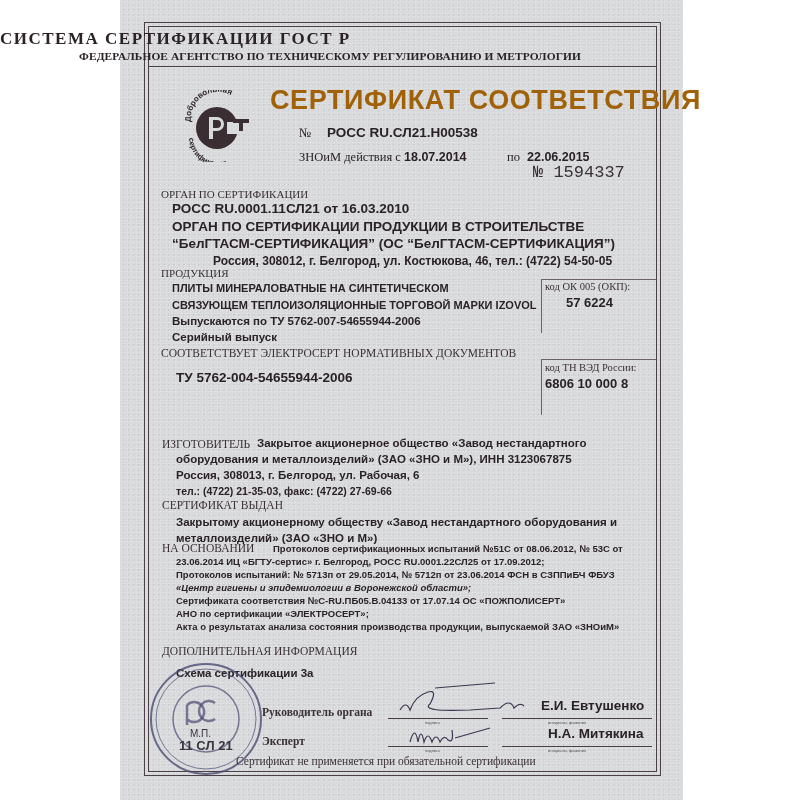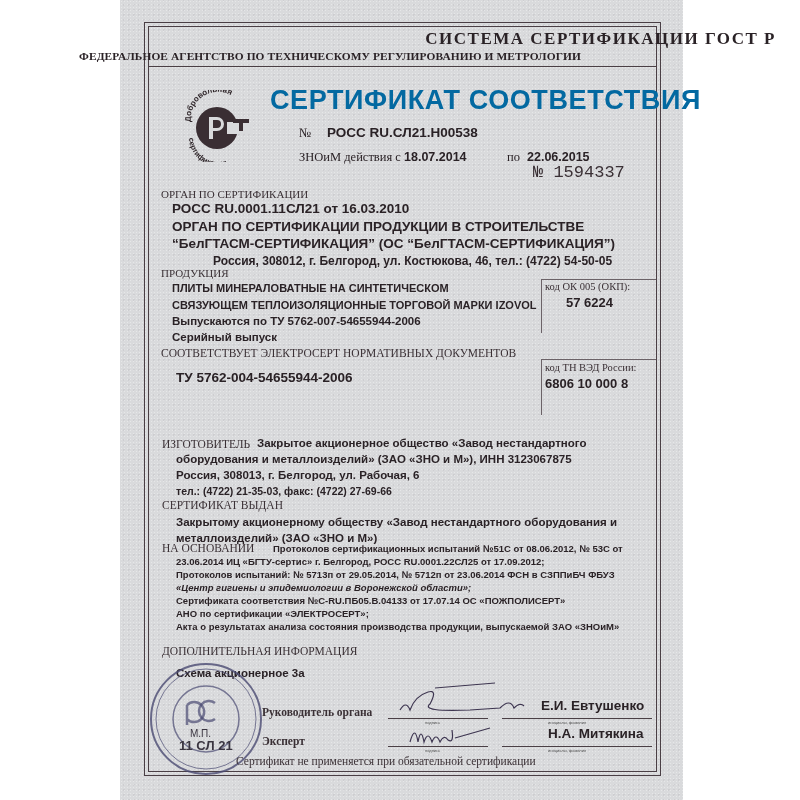--- a/index.html
+++ b/index.html
@@ -5,23 +5,23 @@
   html, body { margin:0; padding:0; }
   body { width:800px; height:800px; background:#ffffff; position:relative; overflow:hidden; font-family:"Liberation Sans", sans-serif; color:#2a2226; }
   .sheet { position:absolute; left:120px; top:0; width:563px; height:800px; background:#d9dadc;
     background-image: radial-gradient(rgba(255,255,255,0.35) 1px, transparent 1px), radial-gradient(rgba(120,120,130,0.12) 1px, transparent 1px);
     background-size: 3px 3px, 5px 5px; background-position:0 0, 1px 2px; }
   .frame-outer { position:absolute; left:144px; top:22px; width:517px; height:754px; border:1.5px solid #4a3f45; box-sizing:border-box; }
   .frame-inner { position:absolute; left:148px; top:26px; width:509px; height:746px; border:1px solid #4a3f45; box-sizing:border-box; }
   .hdr-sep { position:absolute; left:148px; top:66px; width:509px; border-top:1.5px solid #4a3f45; }
   .serif { font-family:"Liberation Serif", serif; }
   .abs { position:absolute; white-space:nowrap; }
-  .h-system { left:0; width:776px; text-align:right; top:29px; font-size:17px; font-weight:bold; letter-spacing:1.5px; }
+  .h-system { left:0; width:776px; text-align:left; top:29px; font-size:17px; font-weight:bold; letter-spacing:1.5px; }
   .h-agency { left:0; width:660px; text-align:center; top:50px; font-size:11.4px; font-weight:bold; letter-spacing:0.1px; }
-  .title { left:270px; top:85px; font-size:27px; font-weight:bold; letter-spacing:0.6px; color:#0369a1; }
+  .title { left:270px; top:85px; font-size:27px; font-weight:bold; letter-spacing:0.6px; color:#a16207; }
   .logo { position:absolute; left:183px; top:90px; width:70px; height:72px; }
   .lbl { font-family:"Liberation Serif", serif; font-size:11px; color:#3a3035; }
   .b { font-weight:bold; }
   .t12 { font-size:12px;padding-left:41px; }
   .t13 { font-size:13.5px; }
   .t11 { font-size:11.5px; }
   .codebox { position:absolute; border-left:1px solid #6b6267; border-top:1px solid #6b6267; }
   .sig-line { position:absolute; border-top:1px solid #4a3f45; }
   .stamp { position:absolute; left:147px; top:660px; width:118px; height:118px; }
   .sig { position:absolute; }
@@ -98,21 +98,21 @@
 <div class="abs lbl" style="left:162px;top:542px;font-size:11.5px;">НА ОСНОВАНИИ</div>
 <div class="abs b" style="left:273px;top:543px;font-size:9.5px;">Протоколов сертификационных испытаний №51С от 08.06.2012, № 53С от</div>
 <div class="abs b" style="left:176px;top:556px;font-size:9.5px;">23.06.2014 ИЦ «БГТУ-сертис» г. Белгород, РОСС RU.0001.22СЛ25 от 17.09.2012;</div>
 <div class="abs b" style="left:176px;top:569px;font-size:9.5px;">Протоколов испытаний: № 5713п от 29.05.2014, № 5712п от 23.06.2014 ФСН в СЗППиБЧ ФБУЗ</div>
 <div class="abs b" style="left:176px;top:582px;font-size:9.5px;font-style:italic;">«Центр гигиены и эпидемиологии в Воронежской области»;</div>
 <div class="abs b" style="left:176px;top:595px;font-size:9.5px;">Сертификата соответствия №С-RU.ПБ05.В.04133 от 17.07.14 ОС «ПОЖПОЛИСЕРТ»</div>
 <div class="abs b" style="left:176px;top:608px;font-size:9.5px;">АНО по сертификации «ЭЛЕКТРОСЕРТ»;</div>
 <div class="abs b" style="left:176px;top:621px;font-size:9.5px;">Акта о результатах анализа состояния производства продукции, выпускаемой ЗАО «ЗНОиМ»</div>
 
 <div class="abs lbl" style="left:162px;top:645px;font-size:11.5px;">ДОПОЛНИТЕЛЬНАЯ ИНФОРМАЦИЯ</div>
-<div class="abs b t11" style="left:176px;top:667px;">Схема акционерное 3а</div>
+<div class="abs b t11" style="left:176px;top:667px;">Схема сертификации 3а</div>
 
 <svg class="stamp" viewBox="0 0 118 118">
   <circle cx="59" cy="59" r="55" fill="none" stroke="#4a4a72" stroke-width="2" opacity="0.8"></circle>
   <circle cx="59" cy="59" r="50" fill="none" stroke="#4a4a72" stroke-width="1" opacity="0.7"></circle>
   <circle cx="59" cy="59" r="33" fill="none" stroke="#4a4a72" stroke-width="1.5" opacity="0.7"></circle>
   <path d="M40,45 a10,10 0 1 1 0,14 M40,45 v20" fill="none" stroke="#4a4a72" stroke-width="2.5" opacity="0.7"></path>
   <path d="M68,43 a10,10 0 1 0 0,16" fill="none" stroke="#4a4a72" stroke-width="2.5" opacity="0.7"></path>
   <text x="43" y="77" font-family="Liberation Sans, sans-serif" font-size="10" fill="#3a3540">М.П.</text>
   <text x="32" y="90" font-family="Liberation Sans, sans-serif" font-size="13" font-weight="bold" fill="#3a3540">11 СЛ 21</text>
 </svg>

